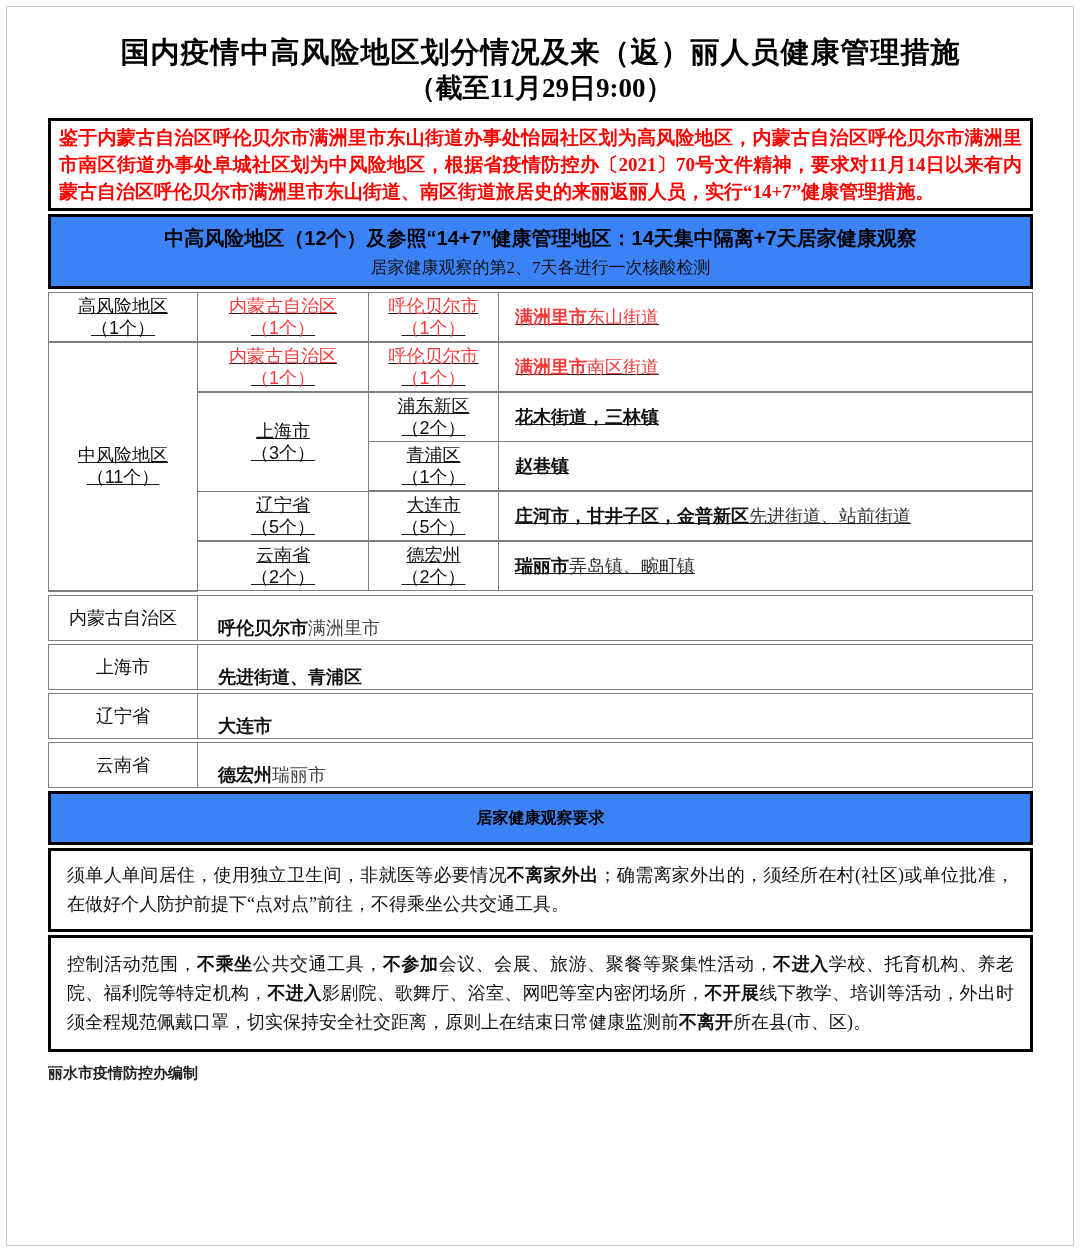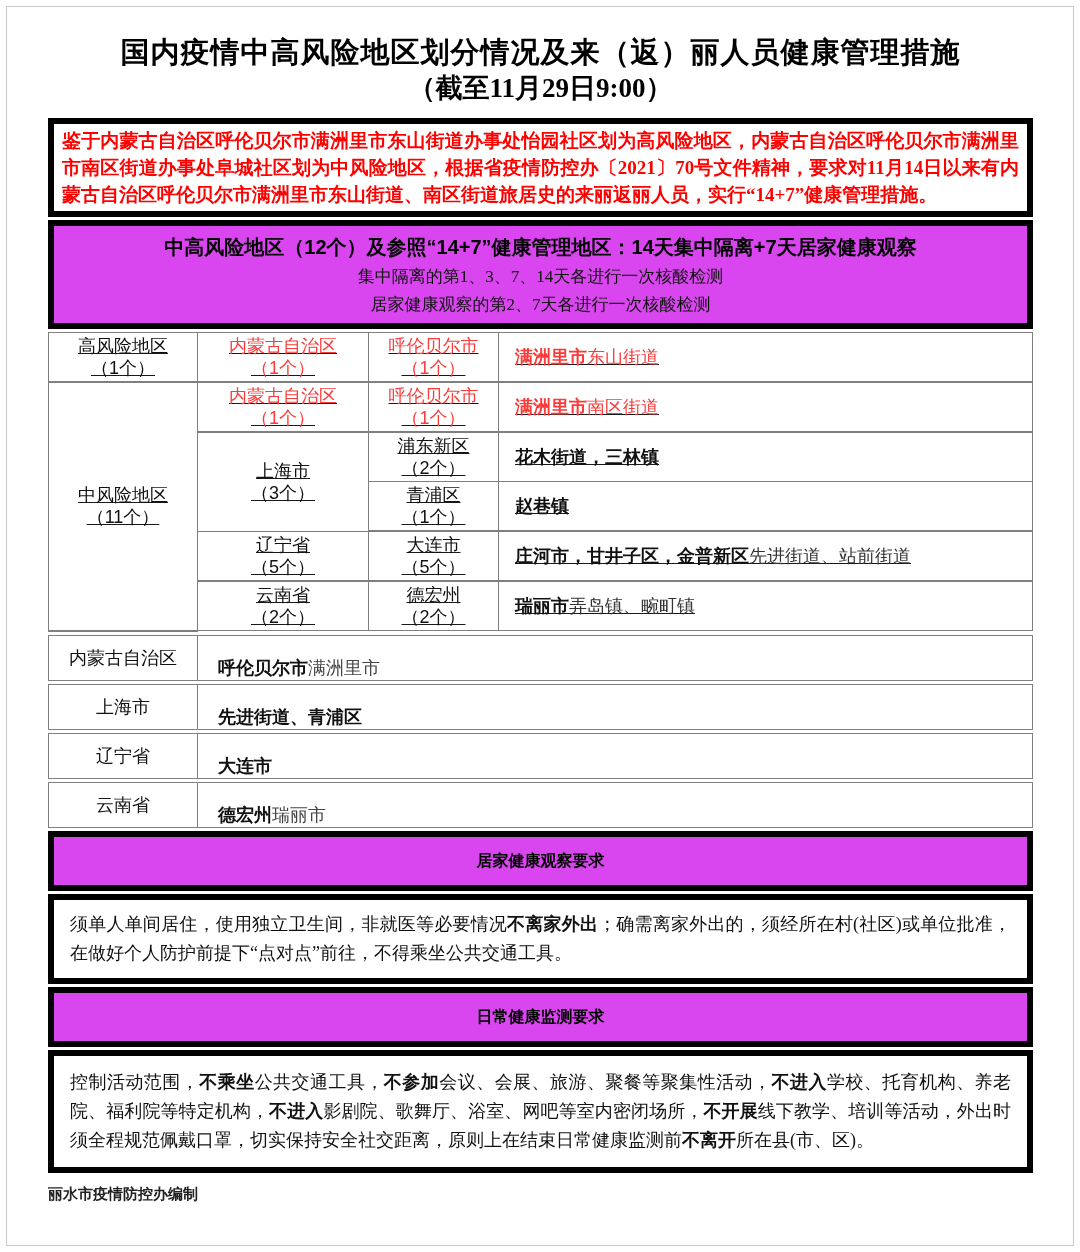--- a/index.html
+++ b/index.html
@@ -23,30 +23,30 @@
   .title{
     text-align:center;
     font-family:"Liberation Serif", serif;
     font-weight:700;color:#000;
     margin-bottom:12px;
   }
   .title .l1{font-size:29px;line-height:36px;letter-spacing:1px;}
   .title .l2{font-size:27px;line-height:36px;}
   
   .stack{display:flex;flex-direction:column;gap:3px;}
-  .box{border:6px solid #000000;box-sizing:border-box;background:#fff;}
+  .box{border:3px solid #000000;box-sizing:border-box;background:#fff;}
   
   .notice{
     color:#ff0000;font-weight:700;
     font-family:"Liberation Serif", serif;
     font-size:19px;line-height:27px;
     padding:3px 8px;text-align:justify;
   }
   
-  .band{background:#d946ef;text-align:center;}
+  .band{background:#3b82f6;text-align:center;}
   .band .bh{font-weight:700;font-size:20px;line-height:32px;color:#000;}
   .band .bl{font-size:17px;line-height:28px;font-family:"Liberation Serif", serif;color:#111;}
   .band.pad{padding:5px 0 4px 0;}
   .band.single{padding:0;}
   .band.single .bh{line-height:48px;font-size:16px;}
   
   table.risk{border-collapse:collapse;width:100%;table-layout:fixed;}
   table.risk td{
     border:1px solid #7f7f7f;
     height:48px;vertical-align:middle;
@@ -102,21 +102,20 @@
       <div class="l1">国内疫情中高风险地区划分情况及来（返）丽人员健康管理措施</div>
       <div class="l2">（截至11月29日9:00）</div>
     </div>
 
     <div class="stack">
 
       <div class="box notice">鉴于内蒙古自治区呼伦贝尔市满洲里市东山街道办事处怡园社区划为高风险地区，内蒙古自治区呼伦贝尔市满洲里市南区街道办事处阜城社区划为中风险地区，根据省疫情防控办〔2021〕70号文件精神，要求对11月14日以来有内蒙古自治区呼伦贝尔市满洲里市东山街道、南区街道旅居史的来丽返丽人员，实行“14+7”健康管理措施。</div>
 
       <div class="box band pad">
         <div class="bh">中高风险地区（12个）及参照“14+7”健康管理地区：14天集中隔离+7天居家健康观察</div>
-        <div class="bl">集中隔离的第1、3、7、14天各进行一次核酸检测</div>
         <div class="bl">居家健康观察的第2、7天各进行一次核酸检测</div>
       </div>
 
       <div class="box" style="border:none;text-decoration:underline;">
       <table class="risk">
         <colgroup>
           <col style="width:149px">
               <col style="width:171px">
               <col style="width:130px">
               <col>
@@ -235,23 +234,20 @@
           </div>
         </div>
       </div>
 
       <div class="box band single">
         <div class="bh">居家健康观察要求</div>
       </div>
 
       <div class="box textbox"><span>须单人单间居住，使用独立卫生间，非就医等必要情况</span><span class="b">不离家外出</span><span>；确需离家外出的，须经所在村(社区)或单位批准，在做好个人防护前提下“点对点”前往，不得乘坐公共交通工具。</span></div>
 
-      <div class="box band single">
-        <div class="bh">日常健康监测要求</div>
-      </div>
 
       <div class="box textbox" style="padding-top:12px;padding-bottom:12px;"><span>控制活动范围，</span><span class="b">不乘坐</span><span>公共交通工具，</span><span class="b">不参加</span><span>会议、会展、旅游、聚餐等聚集性活动，</span><span class="b">不进入</span><span>学校、托育机构、养老院、福利院等特定机构，</span><span class="b">不进入</span><span>影剧院、歌舞厅、浴室、网吧等室内密闭场所，</span><span class="b">不开展</span><span>线下教学、培训等活动，外出时须全程规范佩戴口罩，切实保持安全社交距离，原则上在结束日常健康监测前</span><span class="b">不离开</span><span>所在县(市、区)。</span></div>
 
     </div>
 
     <div class="footer">丽水市疫情防控办编制</div>
 
   </div>
 </div>
 

